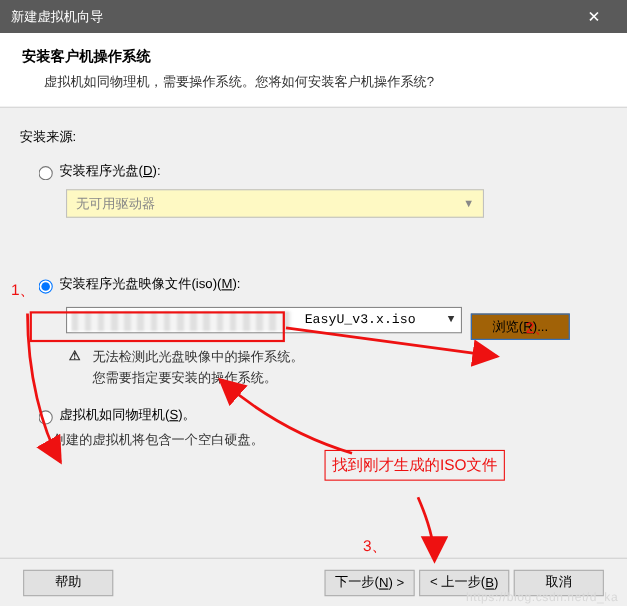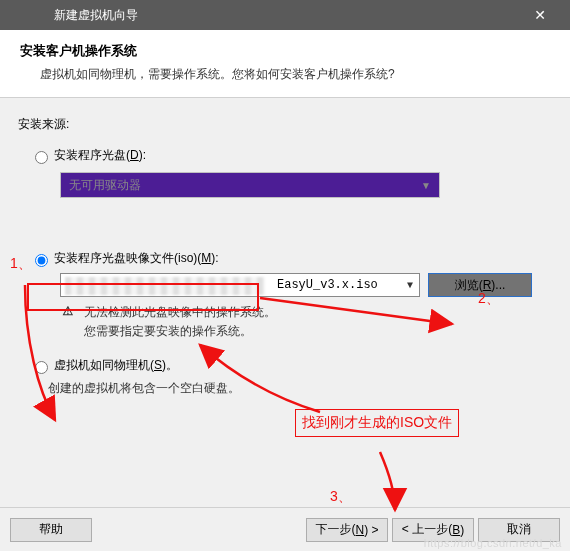--- a/index.html
+++ b/index.html
@@ -15,21 +15,21 @@
   }
   .titlebar {
     background: #5a5a5a;
     color: #fff;
     height: 30px;
     display: flex;
     align-items: center;
     padding: 0 10px;
     justify-content: space-between;
   }
-  .titlebar .title { font-size: 12px; margin-left: 44px; }
+  .titlebar .title { font-size: 12px; }
   .titlebar .close { width: 40px; text-align: center; font-size: 14px; cursor: default; }
   .header-area {
     background: #fff;
     border-bottom: 1px solid #d0d0d0;
     padding: 12px 20px 14px 20px;
   }
   .header-area .h1 { font-weight: bold; font-size: 13px; margin-bottom: 6px; }
   .header-area .h2 { font-size: 12px; color: #333; padding-left: 20px; }
   .content {
     padding: 18px 18px 0 18px;
@@ -37,21 +37,21 @@
   }
   .section-label { font-size: 12px; margin-bottom: 14px; }
   .radio-row { display: flex; align-items: center; margin: 6px 0 6px 12px; font-size: 12px; }
   .radio-row input[type=radio] { margin-right: 6px; }
   .underline { text-decoration: underline; }
   .dropdown {
     margin: 8px 0 6px 42px;
     width: 380px;
     height: 26px;
     border: 1px solid #c0c0c0;
-    background: #4c1d95;
+    background: #fef9c3;
     color: #888;
     display: flex;
     align-items: center;
     justify-content: space-between;
     padding: 0 8px;
   }
   .dropdown .arrow { color: #888; font-size: 10px; }
   .combo-row {
     margin: 6px 0 4px 42px;
     display: flex;
@@ -73,29 +73,30 @@
   }
   .combo .blur {
     position: absolute;
     left: 4px; top: 3px; height: 18px; width: 200px;
     background: repeating-linear-gradient(90deg,#e0e0e0 0 6px,#f4f4f4 6px 12px);
     filter: blur(1px);
   }
   .combo .visible-text { margin-left: 210px; }
   .combo .dd-arrow { font-size: 10px; color: #333; }
   .browse-btn {
-    width: 104px;
+    width: 90px;
     height: 24px;
     border: 1px solid #2a6fc9;
-    background: #737373;
+    background: #a16207;
     font-size: 12px;
     display: flex;
     align-items: center;
     justify-content: center;
     cursor: default;
+    margin-top: 12px;
   }
   .warn-row {
     margin: 6px 0 2px 42px;
     display: flex;
     align-items: flex-start;
     gap: 8px;
     font-size: 12px;
     color: #333;
   }
   .warn-icon {
@@ -120,21 +121,21 @@
     background: rgba(255,255,255,0);
     pointer-events: none;
   }
   .button-bar {
     position: absolute;
     bottom: 0; left: 0; right: 0;
     height: 44px;
     border-top: 1px solid #d0d0d0;
     display: flex;
     align-items: center;
-    padding: 0 10px;
+    padding: 0 21px;
     background: #f0f0f0;
   }
   .btn {
     height: 24px;
     min-width: 82px;
     border: 1px solid #adadad;
     background: #e1e1e1;
     font-size: 12px;
     display: flex;
     align-items: center;

